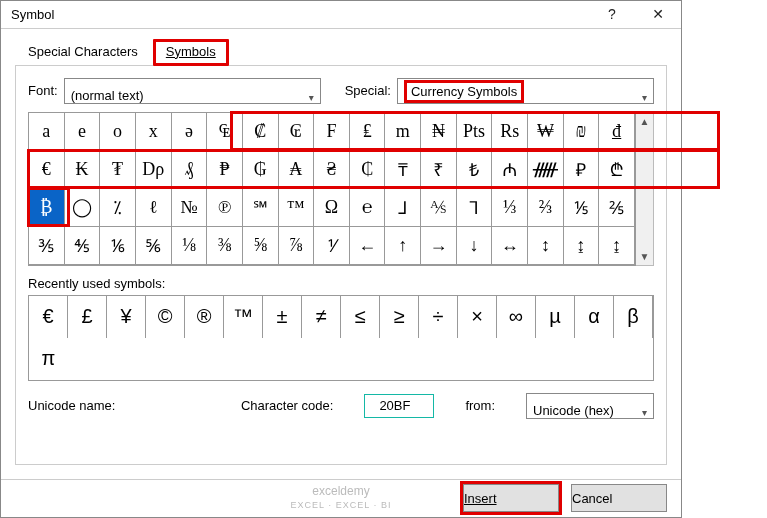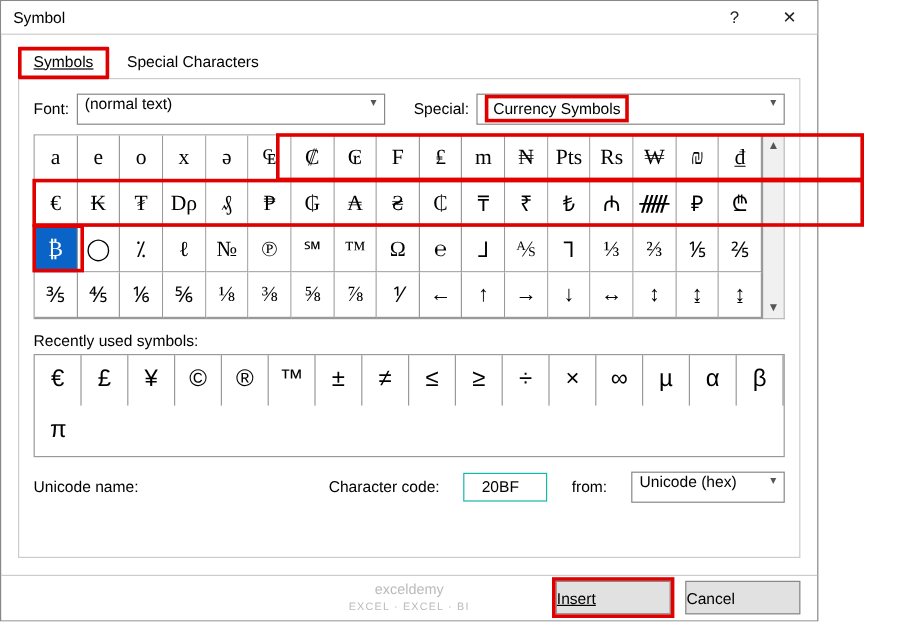--- a/index.html
+++ b/index.html
@@ -9,36 +9,36 @@
   .titlebar .title { font-size: 13px; }
   .titlebar .controls { display: flex; height: 100%; }
   .titlebar .controls div { width: 46px; display: flex; align-items: center; justify-content: center; font-size: 14px; color: #222; }
   .body { flex: 1; padding: 10px 14px 14px 14px; display: flex; flex-direction: column; position: relative; }
   .tabs { display: flex; gap: 2px; position: relative; z-index: 2; }
   .tab { padding: 4px 12px 6px 12px; font-size: 13px; border: 1px solid #ccc; border-bottom: none; background: #fff; margin-bottom: -1px; }
   .tab.inactive { border-color: transparent; background: transparent; }
   .tab-red { border: 3px solid #e00000; border-radius: 1px; padding: 2px 10px 4px 10px; }
   .tabpane { border: 1px solid #ccc; padding: 12px; margin-top: 0px; width:100%; height:400px; display:flex; flex-direction:column; }
   .row { display: flex; align-items: center; gap: 6px; margin-bottom: 8px; font-size: 13px; }
-  .combo { flex: 1; height: 26px; border: 1px solid #888; background: #fff; display: flex; align-items: flex-start; justify-content: space-between; padding: 0 6px; font-size: 13px; }
+  .combo { flex: 1; height: 26px; border: 1px solid #888; background: #fff; display: flex; align-items: flex-end; justify-content: space-between; padding: 0 6px; font-size: 13px; }
   .combo.narrow { flex: none; width: 128px; }
   .combo .chev { color: #555; font-size: 10px; }
   .red-box { border: 3px solid #e00000; padding: 1px 4px; }
   .grid-wrap { display: flex; }
   .grid { display: grid; grid-template-columns: repeat(17, 1fr); grid-auto-rows: 38px; border: 1px solid #999; flex:1; position:relative; }
   .cell { border-right: 1px solid #999; border-bottom: 1px solid #999; display: flex; align-items: center; justify-content: center; font-size: 18px; font-family: "Segoe UI", "Times New Roman", serif; background: #fff; cursor: pointer; position:relative; }
   .cell.selected { background: #0a64c7; color: #fff; }
   .scrollbar { width: 18px; border: 1px solid #bbb; border-left:none; background: #f0f0f0; display: flex; flex-direction: column; justify-content: space-between; align-items:center; font-size:10px; padding:3px 0;}
   .scrollbar div { color:#555; }
   .hl { position: absolute; border: 3px solid #e00000; pointer-events: none; }
   .section-label { font-size: 13px; margin: 10px 0 4px 0; }
   .recent-grid { display: grid; grid-template-columns: repeat(16, 1fr); grid-auto-rows: 42px; border: 1px solid #999; }
   .rcell { border-right: 1px solid #999; display:flex; align-items:center; justify-content:center; font-size:20px; cursor:pointer; }
   .rcell:last-child{border-right:none;}
-  .uname-row { display:flex; align-items:center; margin-top:12px; font-size:13px; gap:20px;}
+  .uname-row { display:flex; align-items:center; margin-top:12px; font-size:13px; gap:31px;}
   .uname-row .left { flex:1; }
   .codeinput { width: 70px; height:24px; border:1px solid #14b8a6; padding:0 14px; font-size:13px; display:flex; align-items:center;}
   .footer { height: 50px; border-top: 1px solid #ccc; display:flex; justify-content:flex-end; align-items:center; padding:0 14px; gap:12px; position:relative;}
   .btn { min-width: 96px; height: 28px; border:1px solid #888; background:#e1e1e1; font-size:13px; display:flex; align-items:center; cursor:pointer;}
   .btn.red-wrap { outline: 3px solid #e00000; }
   .watermark { position:absolute; left:50%; top:50%; transform:translate(-50%,-50%); font-size:12px; color:#bbb; text-align:center; line-height:1.3; pointer-events:none;}
 </style>
 </head>
 <body>
 
@@ -46,22 +46,22 @@
   <div class="titlebar">
     <span class="title">Symbol</span>
     <div class="controls">
       <div>?</div>
       <div>✕</div>
     </div>
   </div>
 
   <div class="body">
     <div class="tabs">
+      <div class="tab inactive"><span>Special Characters</span></div>
       <div class="tab tab-red"><u>Symbols</u></div>
-      <div class="tab inactive"><span>Special Characters</span></div>
     </div>
 
     <div class="tabpane">
 
       <div class="row">
         <label><span>Font:</span></label>
         <div class="combo" style="max-width:290px">
           <span>(normal text)</span>
           <span class="chev">▾</span>
         </div>

